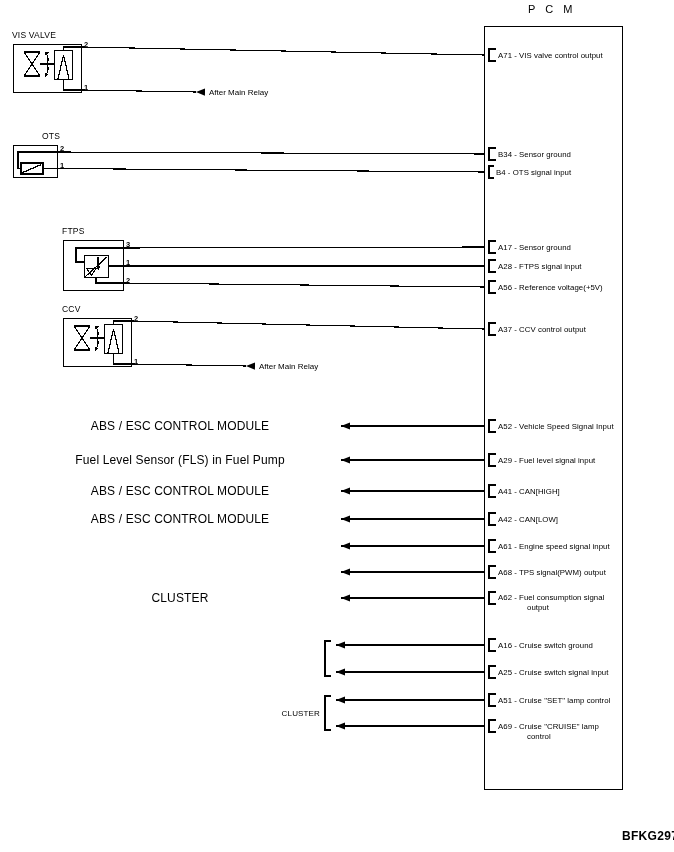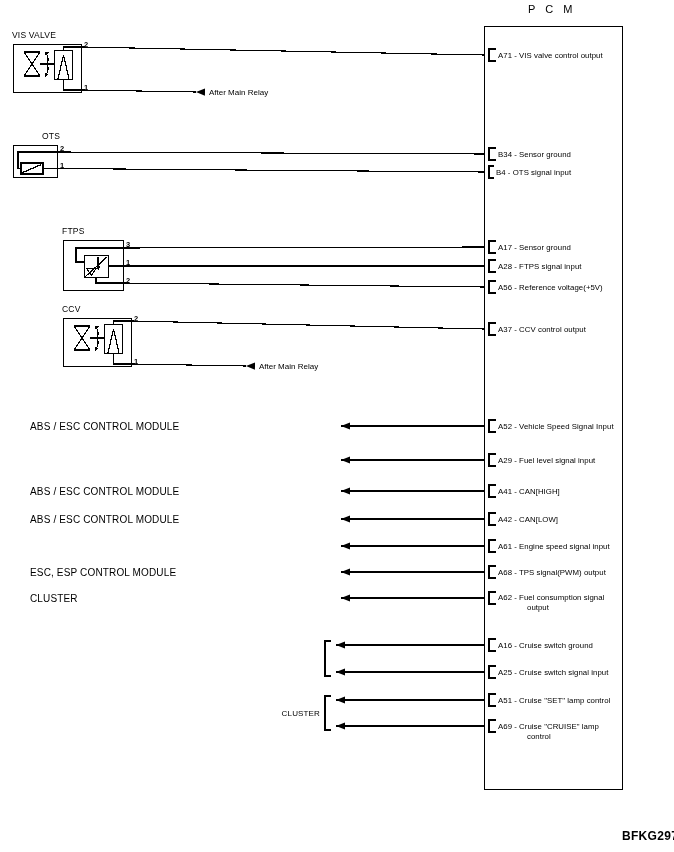--- a/index.html
+++ b/index.html
@@ -6,21 +6,21 @@
   html,body{margin:0;padding:0;background:#ffffff;}
   body{width:674px;height:852px;position:relative;overflow:hidden;
        font-family:"Liberation Sans","DejaVu Sans",sans-serif;color:#000;}
   #sheet{position:absolute;left:0;top:0;width:674px;height:852px;}
   svg#diagram{position:absolute;left:0;top:0;width:674px;height:852px;}
 
   .txt{position:absolute;white-space:nowrap;font-size:8px;line-height:9px;color:#000;}
   .pin-label{font-size:7.8px;letter-spacing:.05px;}
   .comp-name{font-size:8.5px;letter-spacing:.2px;}
   .pin-num{font-size:7.5px;font-weight:bold;}
-  .dest{font-size:10px;letter-spacing:.15px;text-align:left;}
+  .dest{font-size:12px;letter-spacing:.15px;text-align:center;}
   .relay{font-size:8px;}
   .grp{font-size:8px;letter-spacing:.15px;text-align:right;}
   #pcm-title{font-size:11px;letter-spacing:3.5px;}
   #sheet-code{font-size:12px;letter-spacing:.3px;font-weight:bold;}
 </style>
 </head>
 <body>
 
 <div id="sheet">
 
@@ -189,22 +189,22 @@
   <div class="txt pin-label" style="left:498px;top:568px;">A68 - TPS signal(PWM) output</div>
   <div class="txt pin-label" style="left:498px;top:593px;">A62 - Fuel consumption signal</div>
   <div class="txt pin-label" style="left:527px;top:603px;">output</div>
   <div class="txt pin-label" style="left:498px;top:641px;">A16 - Cruise switch ground</div>
   <div class="txt pin-label" style="left:498px;top:668px;">A25 - Cruise switch signal input</div>
   <div class="txt pin-label" style="left:498px;top:696px;">A51 - Cruise "SET" lamp control</div>
   <div class="txt pin-label" style="left:498px;top:722px;">A69 - Cruise "CRUISE" lamp</div>
   <div class="txt pin-label" style="left:527px;top:732px;">control</div>
 
   <div class="txt dest" style="left:30px;top:422px;width:300px;">ABS / ESC CONTROL MODULE</div>
+  <div class="txt dest" style="left:30px;top:456px;width:300px;">Fuel Level Sensor (FLS) in Fuel Pump</div>
   <div class="txt dest" style="left:30px;top:487px;width:300px;">ABS / ESC CONTROL MODULE</div>
   <div class="txt dest" style="left:30px;top:515px;width:300px;">ABS / ESC CONTROL MODULE</div>
-  <div class="txt dest" style="left:30px;top:568px;width:300px;">ESC, ESP CONTROL MODULE</div>
   <div class="txt dest" style="left:30px;top:594px;width:300px;">CLUSTER</div>
 
   <div class="txt grp" style="left:20px;top:709px;width:300px;">CLUSTER</div>
 
   <div class="txt" id="sheet-code" style="left:622px;top:832px;">BFKG297A</div>
 
 </div>
 
 </body></html>

